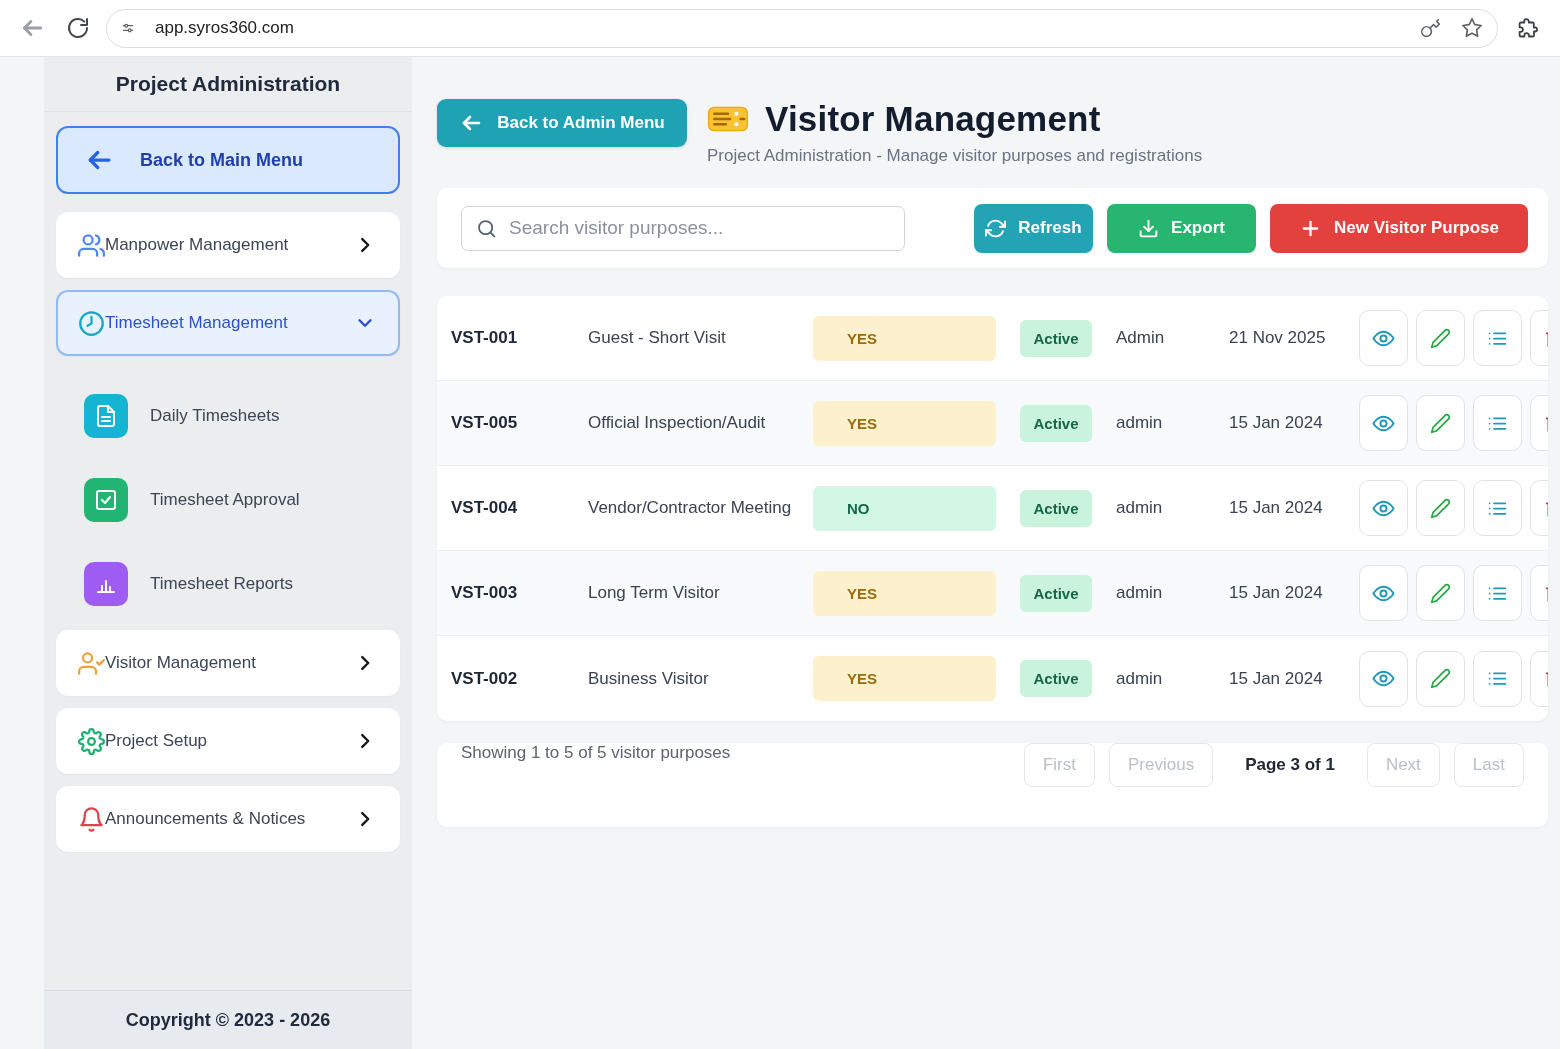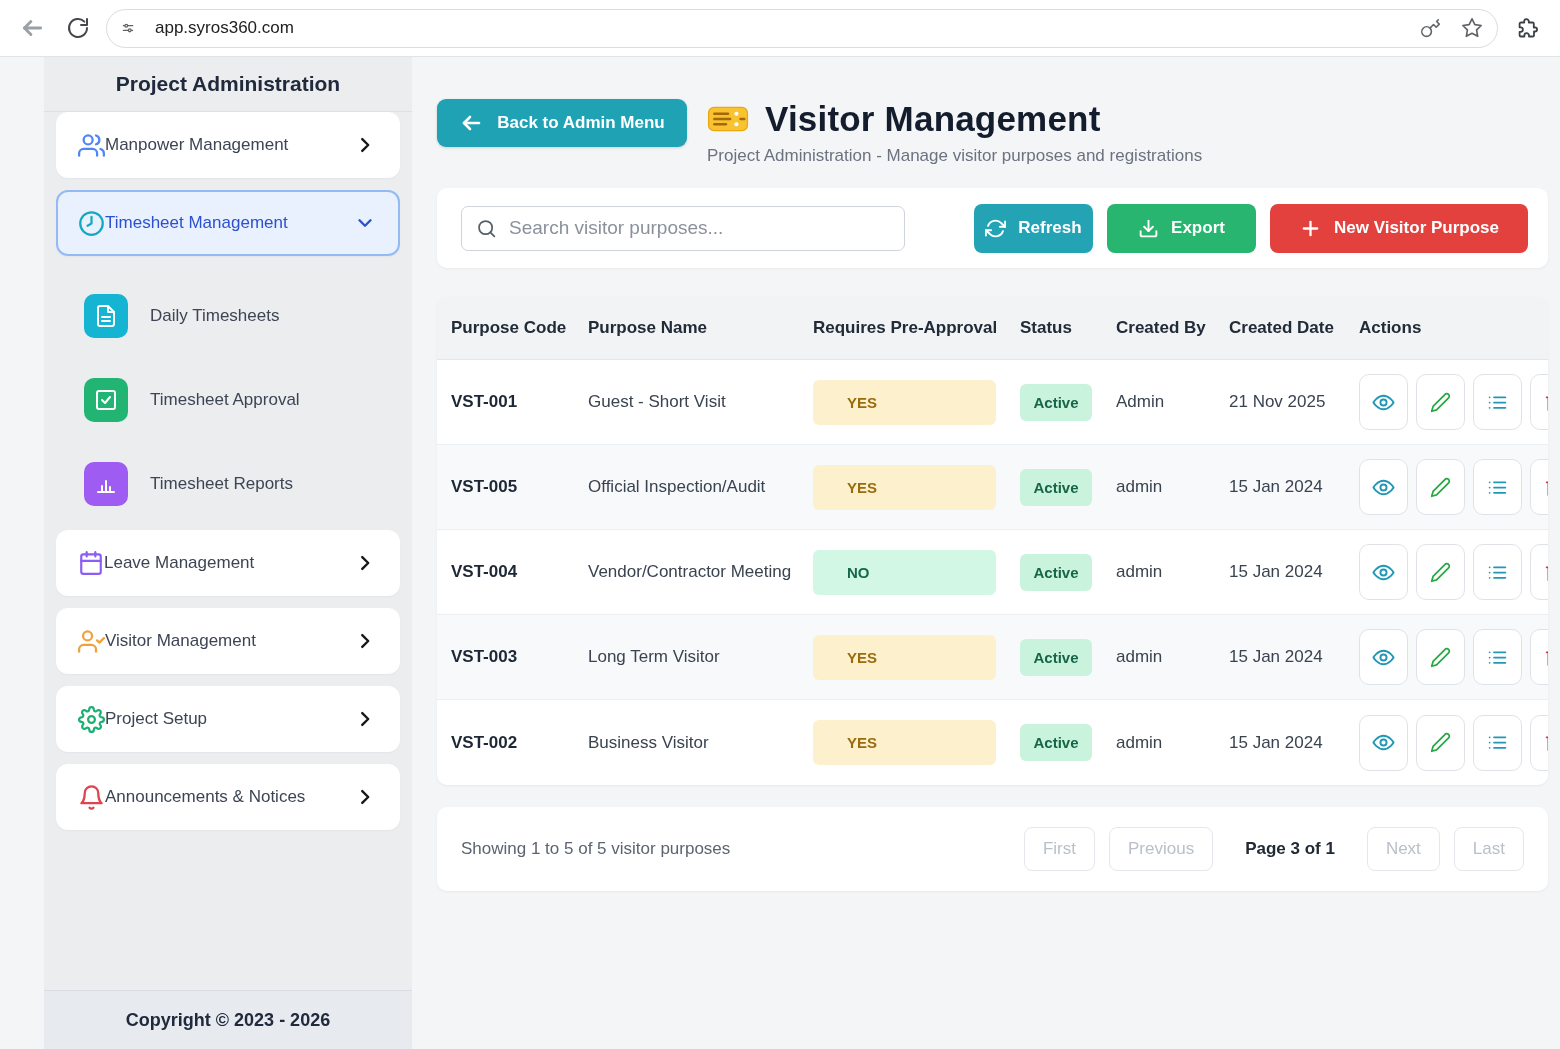--- a/index.html
+++ b/index.html
@@ -78,21 +78,21 @@
   .cell-txt { font-size:17px; color:#3a4350; }
   .pill { width:183px; height:45px; border-radius:6px; display:flex; align-items:center; padding-left:34px; font-size:15px; font-weight:bold; }
   .pill.yes { background:#fcf0cd; color:#9a6c10; }
   .pill.no { background:#d2f7e4; color:#15684a; }
   .status-pill { width:72px; height:37px; border-radius:6px; background:#c9f3dc; color:#176548; display:flex; align-items:center; justify-content:center; font-size:15px; font-weight:bold; }
   .actions { display:flex; gap:8px; }
   .act-btn { width:49px; height:56px; background:#fff; border:1px solid #dfe3e8; border-radius:10px; display:flex; align-items:center; justify-content:center; cursor:pointer; }
   .act-view { color:#2298b4; } .act-edit { color:#28a745; } .act-list { color:#2298b4; } .act-del { color:#dc3545; }
 
   
-  .pag-card { margin-top:22px; height:84px; background:#fff; border-radius:10px; box-shadow:0 1px 3px rgba(0,0,0,.05); display:flex; align-items:center; padding:0 24px;gap:20px; }
+  .pag-card { margin-top:22px; height:84px; background:#fff; border-radius:10px; box-shadow:0 1px 3px rgba(0,0,0,.05); display:flex; align-items:flex-start; padding:0 24px;gap:20px; }
   .pag-summary { font-size:17px; color:#5b6470; }
   .pager { margin-left:auto; display:flex; align-items:center; gap:14px; }
   .pg-btn { background:#fff; border:1px solid #e4e8ec; border-radius:8px; padding:11px 18px; font-size:17px; color:#b9c0c8; font-family:inherit; cursor:default; }
   .pg-info { font-size:17px; font-weight:bold; color:#212934; margin:0 18px; }
 </style>
 </head>
 <body>
 
 <svg width="0" height="0" style="position:absolute">
   <defs>
@@ -291,20 +291,26 @@
         <use href="#i-puzzle"></use>
       </svg>
     </button>
 </div>
 
 <div class="app">
 
   <aside class="sidebar">
     <div class="sb-header">Project Administration</div>
 
+    <div class="back-card">
+      <svg class="ico" width="30" height="30">
+          <use href="#i-arrow-l"></use>
+        </svg>
+      <span class="lbl">Back to Main Menu</span>
+    </div>
 
     <div class="menu-card">
       <svg class="ico c-blue" width="27" height="27">
           <use href="#i-users"></use>
         </svg>
       <span class="lbl">Manpower Management</span>
       <svg class="ico chev" width="22" height="22">
           <use href="#i-chev-r"></use>
         </svg>
     </div>
@@ -339,29 +345,20 @@
       <div class="sub-item">
         <span class="icon-box purple">
             <svg class="ico" width="24" height="24">
               <use href="#i-chart"></use>
             </svg>
           </span>
         <span class="lbl">Timesheet Reports</span>
       </div>
     </div>
 
-    <div class="menu-card">
-      <svg class="ico c-purple" width="26" height="26">
-          <use href="#i-cal"></use>
-        </svg>
-      <span class="lbl">Leave Management</span>
-      <svg class="ico chev" width="22" height="22">
-          <use href="#i-chev-r"></use>
-        </svg>
-    </div>
 
     <div class="menu-card">
       <svg class="ico c-orange" width="27" height="27">
           <use href="#i-user-check"></use>
         </svg>
       <span class="lbl">Visitor Management</span>
       <svg class="ico chev" width="22" height="22">
           <use href="#i-chev-r"></use>
         </svg>
     </div>
@@ -433,29 +430,20 @@
         <button class="btn btn-new">
           <svg class="ico" width="23" height="23">
               <use href="#i-plus"></use>
             </svg>
           <span>New Visitor Purpose</span>
         </button>
       </div>
     </div>
 
     <div class="table-card">
-      <div class="t-head">
-        <span>Purpose Code</span>
-        <span>Purpose Name</span>
-        <span>Requires Pre-Approval</span>
-        <span>Status</span>
-        <span>Created By</span>
-        <span>Created Date</span>
-        <span>Actions</span>
-      </div>
 
       <div class="t-row">
         <span class="cell-code">VST-001</span>
         <span class="cell-txt">Guest - Short Visit</span>
         <span class="pill yes">YES</span>
         <span class="status-pill">Active</span>
         <span class="cell-txt">Admin</span>
         <span class="cell-txt">21 Nov 2025</span>
         <span class="actions">
           <button class="act-btn act-view">

